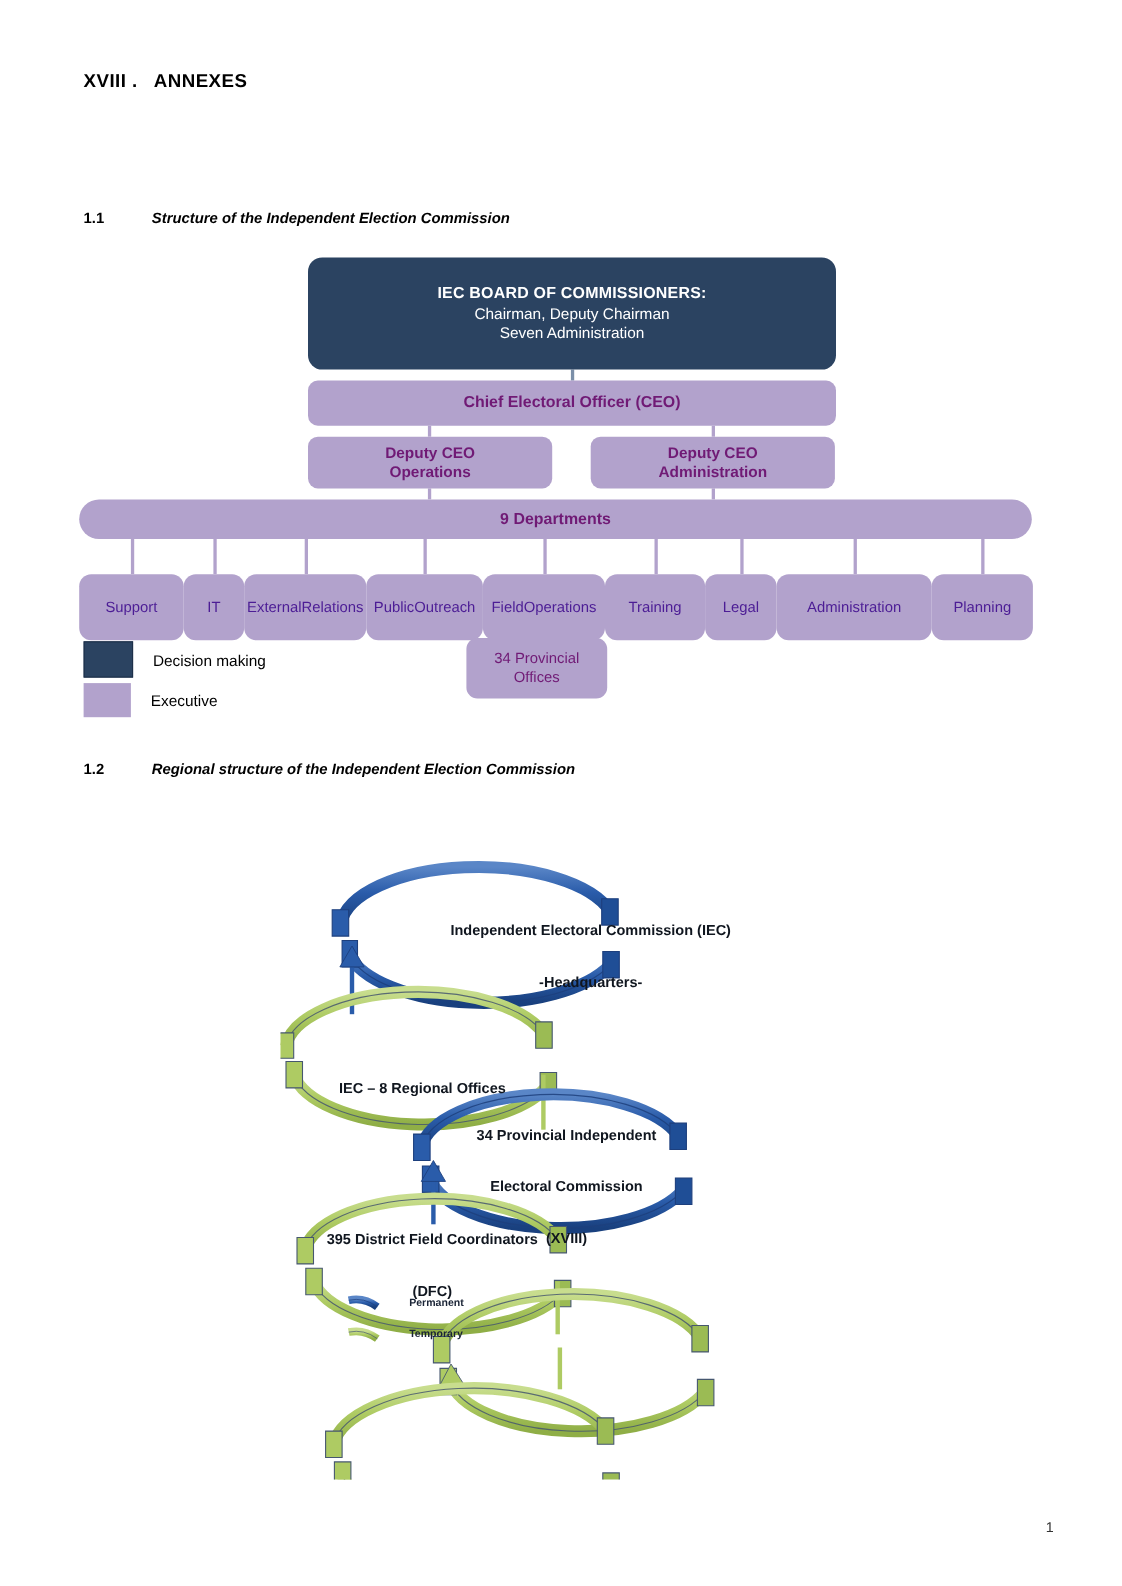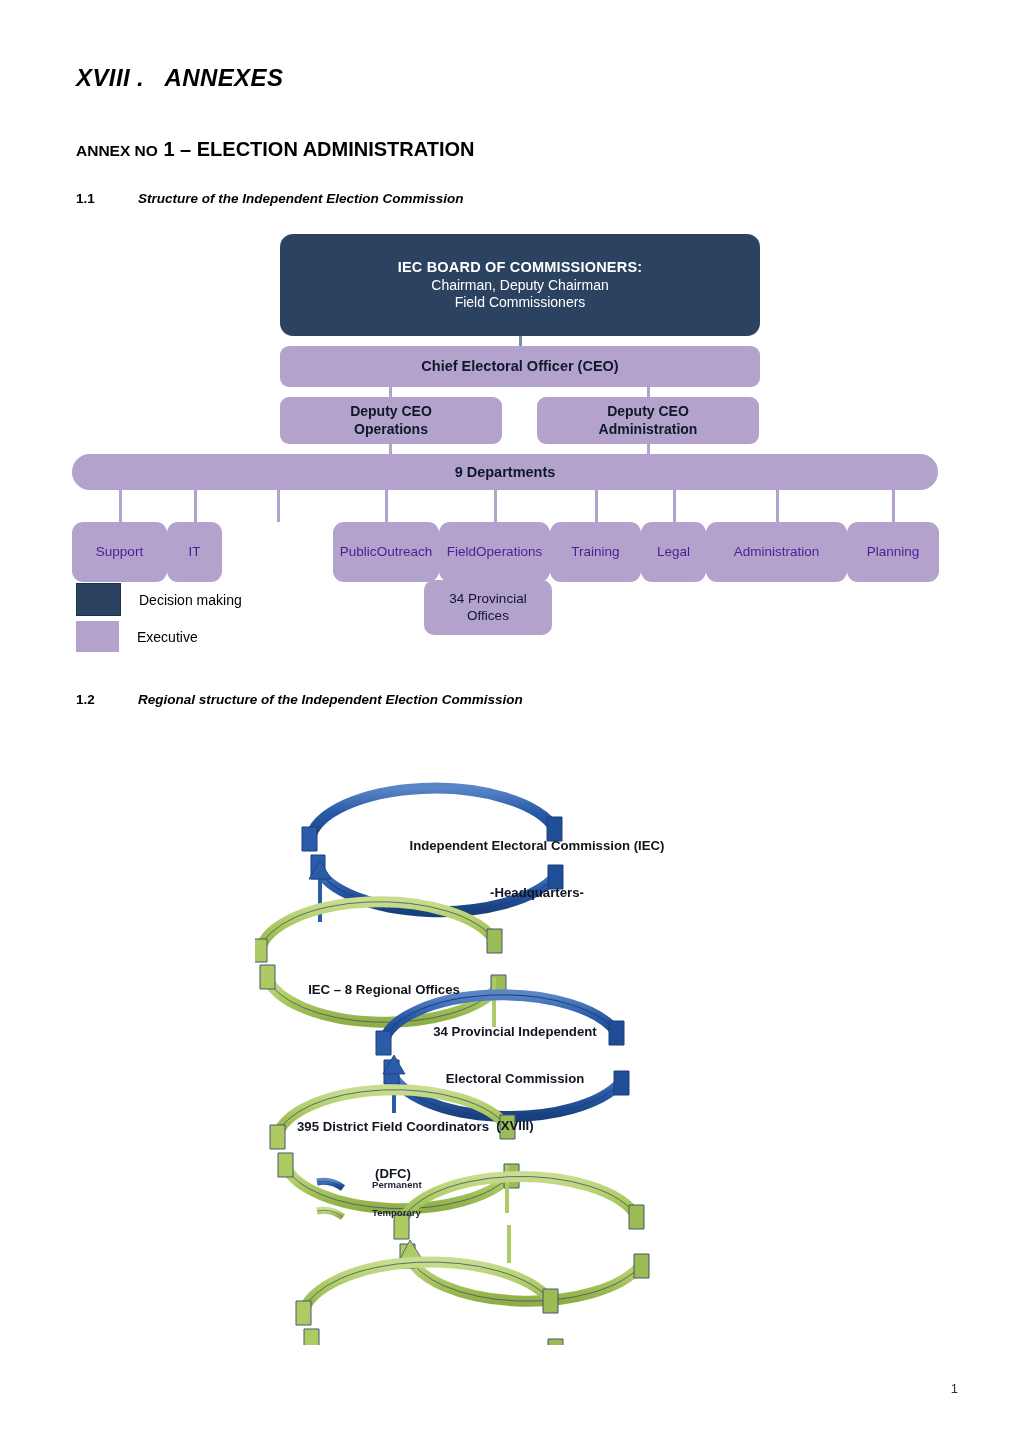--- a/index.html
+++ b/index.html
@@ -15,25 +15,24 @@
     font-family: "Liberation Sans", sans-serif;
     color: #000000;
     overflow: hidden;
   }
 
   
   .h-annexes {
     position: absolute;
     left: 76px;
     top: 64px;
-    font-size: 24px;
+    font-size: 17px;
     font-weight: bold;
     letter-spacing: 0.4px;
     white-space: pre;
-    font-style: italic;
   }
   .h-annex-no {
     position: absolute;
     left: 76px;
     top: 138px;
     font-size: 20px;
     font-weight: bold;
     white-space: pre;
   }
   .h-annex-no .sc {
@@ -72,21 +71,21 @@
     text-align: center;
     line-height: 1.25;
   }
   .navy {
     background: #2b4361;
     color: #ffffff;
     border-radius: 13px;
   }
   .purple {
     background: #b2a2cc;
-    color: #0f172a;
+    color: #701a75;
     border-radius: 9px;
   }
   .conn {
     position: absolute;
     background: #7b8fa8;
   }
   .conn.purple-line { background: #b2a2cc; }
 
   .board {
     left: 280px; top: 9px; width: 480px; height: 102px;
@@ -185,21 +184,20 @@
     color: #333;
   }
 </style>
 </head>
 <body>
 
 <div class="page">
 
   <div class="h-annexes">XVIII .   ANNEXES</div>
 
-  <div class="h-annex-no"><span class="sc">ANNEX NO</span><span> 1 – ELECTION ADMINISTRATION</span></div>
 
   <div class="sub-head sub-1"><span class="numbox">1.1</span><span>Structure of the Independent Election Commission</span></div>
 
   <div class="sub-head sub-2"><span class="numbox">1.2</span><span>Regional structure of the Independent Election Commission</span></div>
 
   <div id="org-chart">
 
     <div class="conn" style="left:519px;top:111px;width:3px;height:10px;"></div>
     <div class="conn purple-line" style="left:389px;top:162px;width:3px;height:10px;"></div>
     <div class="conn purple-line" style="left:647px;top:162px;width:3px;height:10px;"></div>
@@ -216,21 +214,21 @@
         <div class="conn purple-line" style="left: 673px; top: 265px; width: 3px; height: 32px;"></div>
         <div class="conn purple-line" style="left: 776px; top: 265px; width: 3px; height: 32px;"></div>
         <div class="conn purple-line" style="left: 892px; top: 265px; width: 3px; height: 32px;"></div>
       </div>
 
     <div class="conn purple-line" style="left:487px;top:345px;width:3px;height:13px;"></div>
 
     <div class="box navy board">
       <div class="t1">IEC BOARD OF COMMISSIONERS:</div>
       <div class="t2">Chairman, Deputy Chairman</div>
-      <div class="t2">Field Commissioners</div>
+      <div class="t2">Seven Administration</div>
     </div>
 
     <div class="box purple ceo">Chief Electoral Officer (CEO)</div>
 
     <div class="box purple dceo-ops">
       <div>Deputy CEO</div>
       <div>Operations</div>
     </div>
 
     <div class="box purple dceo-adm">
@@ -239,20 +237,24 @@
     </div>
 
     <div class="box purple depts-bar">9 Departments</div>
 
     <div class="dept-row" id="dept-row">
         <div class="dept" style="left: 0px; width: 95px;">
           <div>Support</div>
         </div>
         <div class="dept" style="left: 95px; width: 55px;">
           <div>IT</div>
+        </div>
+        <div class="dept" style="left: 150px; width: 111px;">
+          <div>External</div>
+          <div>Relations</div>
         </div>
         <div class="dept" style="left: 261px; width: 106px;">
           <div>Public</div>
           <div>Outreach</div>
         </div>
         <div class="dept" style="left: 367px; width: 111px;">
           <div>Field</div>
           <div>Operations</div>
         </div>
         <div class="dept" style="left: 478px; width: 91px;">

